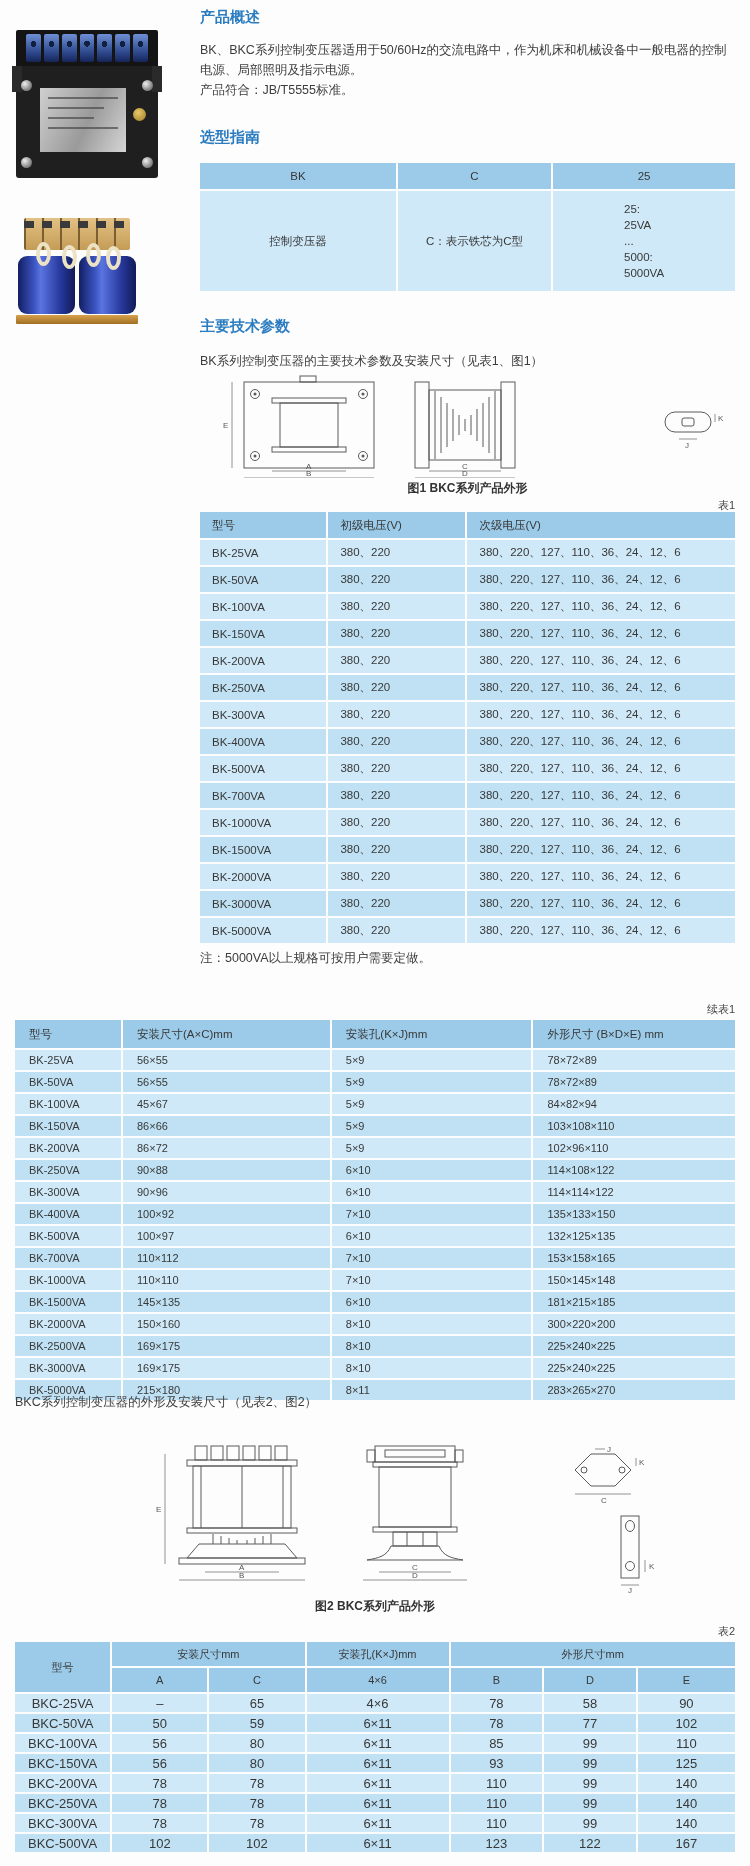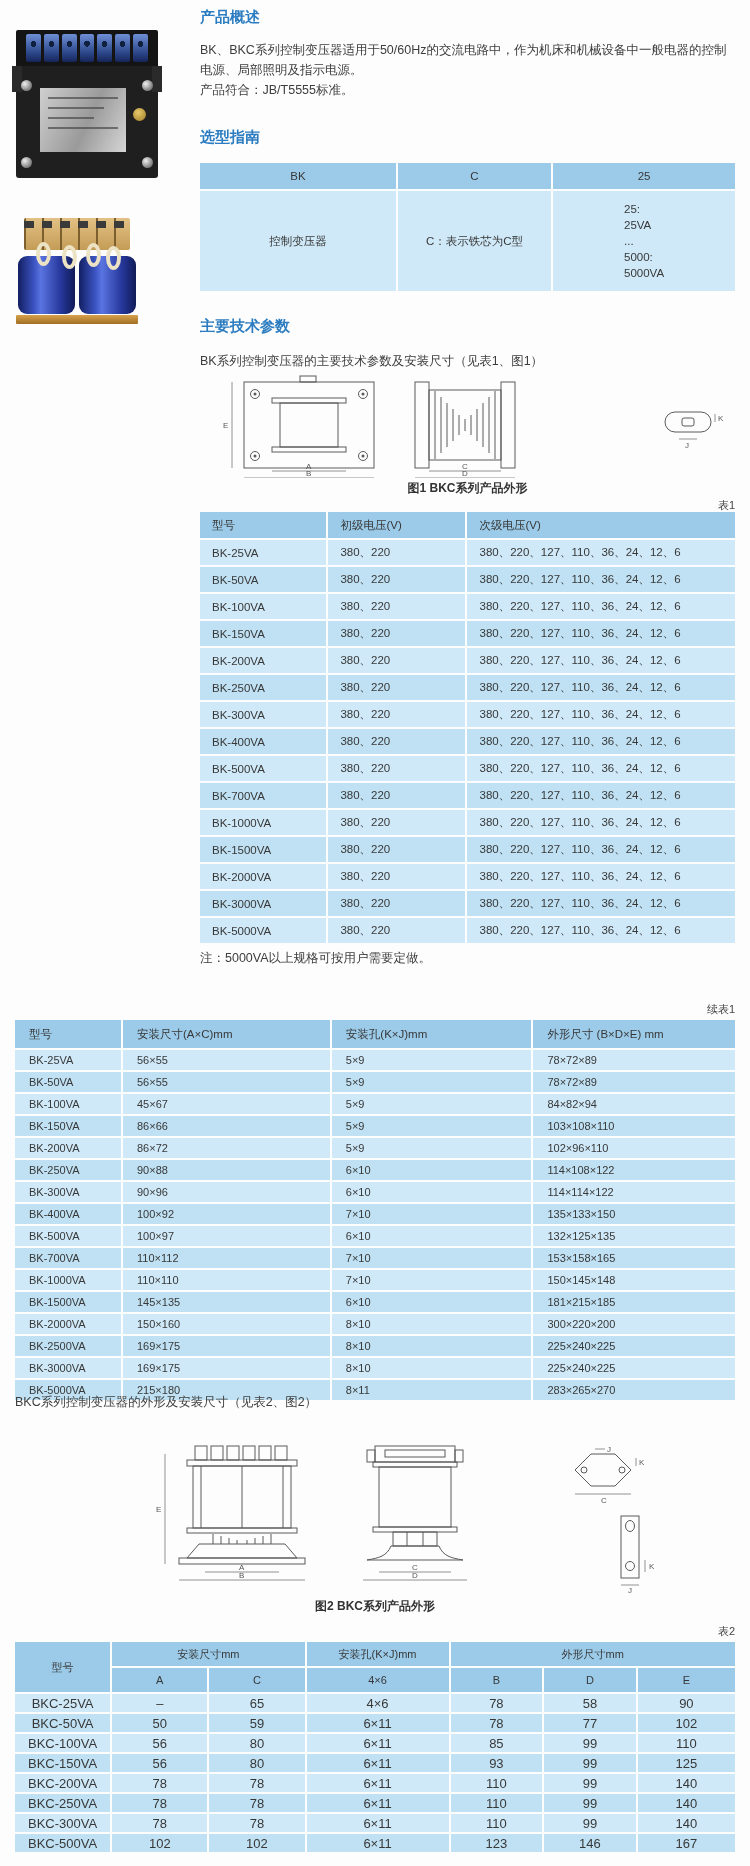--- a/index.html
+++ b/index.html
@@ -605,19 +605,19 @@
           <td>110</td>
           <td>99</td>
           <td>140</td>
         </tr>
         <tr>
           <td>BKC-500VA</td>
           <td>102</td>
           <td>102</td>
           <td>6×11</td>
           <td>123</td>
-          <td>146</td>
+          <td>122</td>
           <td>167</td>
         </tr>
       </tbody>
   </table>
 
 </div>
 
 </body></html>

